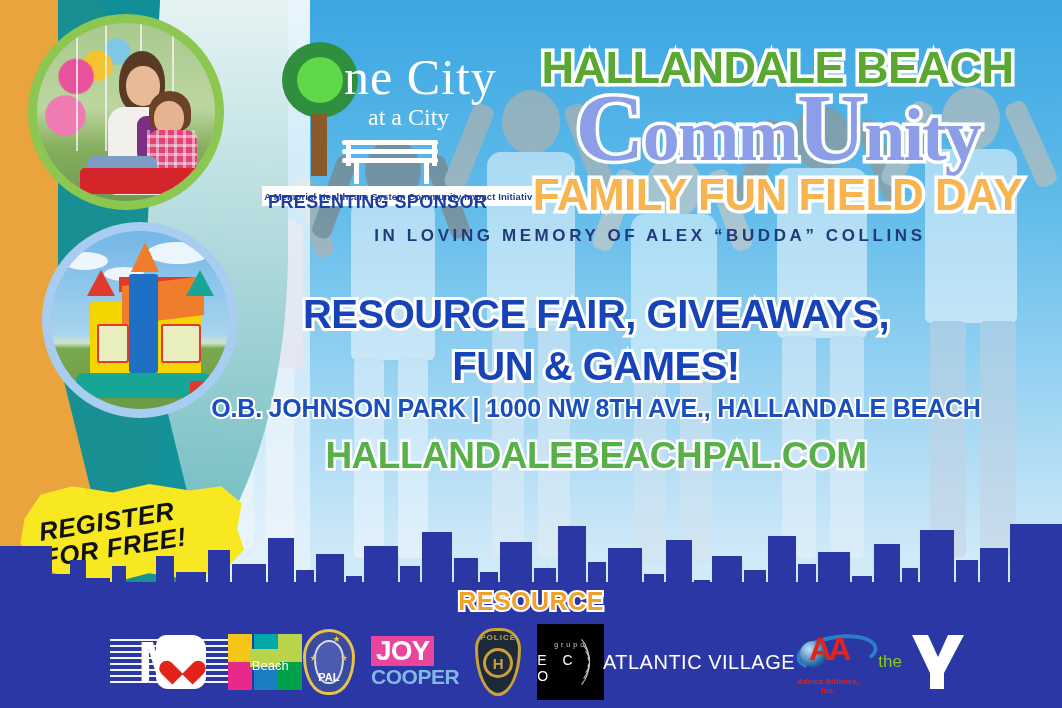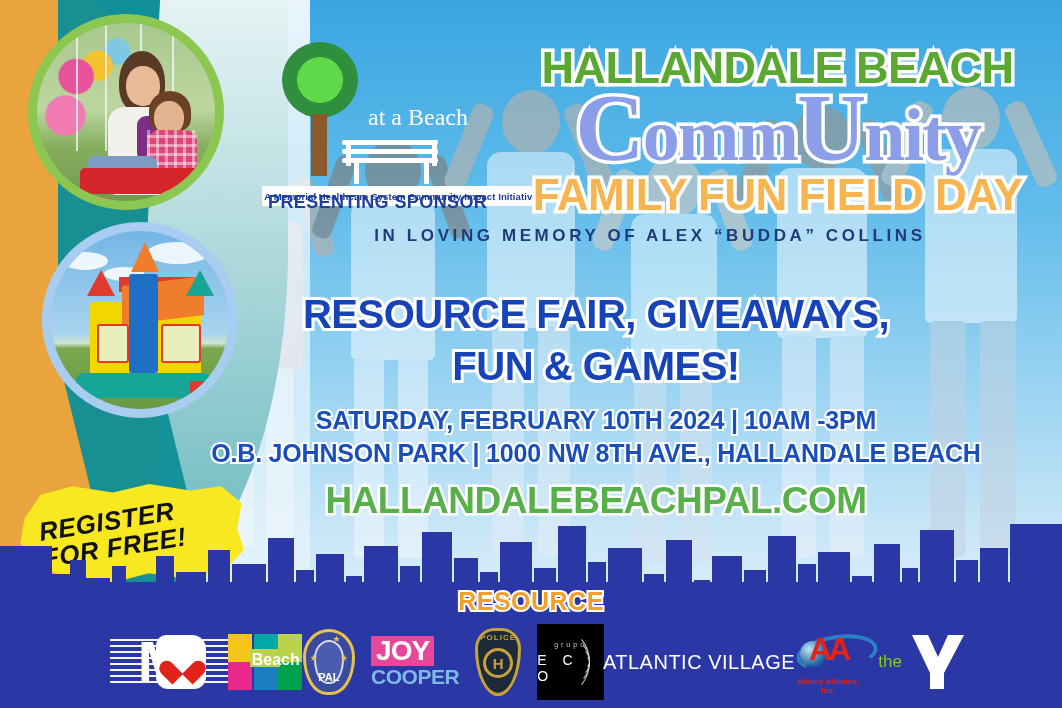--- a/index.html
+++ b/index.html
@@ -166,21 +166,21 @@
   .mem-heart::before, .mem-heart::after {
     content:""; position:absolute; top:0; width:15px; height:23px; background:#e2231a; border-radius:15px 15px 0 0;
   }
   .mem-heart::before { left:14px; transform: rotate(45deg); transform-origin: 0 100%; }
   .mem-heart::after { left:0; transform: rotate(-45deg); transform-origin: 100% 100%; }
 
   
   .lg-hbeach { width: 74px; height: 60px; position: relative; }
   .hb-q { position:absolute; width:24px; height:28px; }
   .hb-bar { position:absolute; left:22px; top:17px; width:30px; height:18px; background:#b9d44a; }
-  .hb-beach { position:absolute; left:24px; top:19px; font-size:16px; color:#fff; font-weight:700; }
+  .hb-beach { position:absolute; left:24px; top:26px; font-size:13px; color:#fff; font-weight:400; }
 
   
   .lg-pal { width: 66px; height: 66px; }
   .pal-shield { position:absolute; inset:0; background:#3a4a9e; border-radius:50% 50% 45% 45% / 42% 42% 58% 58%;
     border:3px solid #e8c34a; }
   .pal-inner { position:absolute; left:11px; top:11px; right:11px; bottom:11px; background:#4a5bb0; border-radius:50% 50% 45% 45% / 42% 42% 58% 58%; border:2px solid #d8dbe8;}
   .pal-txt { position:absolute; left:0; right:0; bottom:12px; text-align:center; font-size:11px; font-weight:800; color:#fff; }
   .pal-star { position:absolute; color:#e8c34a; font-size:9px; }
 
   
@@ -380,21 +380,22 @@
     <div class="bh-win" style="left:62%;top:52%;width:22%;height:22%;"></div>
     <div class="bh-base"></div>
     <div class="bh-step"></div>
   </div>
 
   <div id="onecity">
     <div class="oc-tree-canopy">
       <div class="oc-tree-inner"></div>
     </div>
     <div class="oc-trunk"></div>
-    <div class="oc-sub">at a Beach</div>
+    <div class="oc-word">ne City</div>
+    <div class="oc-sub">at a City</div>
     <div class="oc-bench">
       <div class="oc-bench-slat" style="top:0;"></div>
       <div class="oc-bench-slat" style="top:9px;"></div>
       <div class="oc-bench-slat" style="top:18px;"></div>
       <div class="oc-bench-leg" style="left:6px;top:0;"></div>
       <div class="oc-bench-leg" style="left:92px;top:0;"></div>
       <div class="oc-bench-leg" style="left:14px;top:18px;"></div>
       <div class="oc-bench-leg" style="left:84px;top:18px;"></div>
     </div>
     <div class="oc-tagline">A Memorial Healthcare System Community Impact Initiative</div>
@@ -404,21 +405,20 @@
   <div id="title-block">
     <div class="t-hallandale outlined">HALLANDALE BEACH</div>
     <div class="t-community outlined"><span class="cap">C</span><span>omm</span><span class="cap">U</span><span>nity</span></div>
     <div class="t-family outlined">FAMILY FUN FIELD DAY</div>
   </div>
   <div class="t-memory">IN LOVING MEMORY OF ALEX “BUDDA” COLLINS</div>
 
   <div id="main-copy">
     <div class="m-head">RESOURCE FAIR, GIVEAWAYS,</div>
     <div class="m-head">FUN &amp; GAMES!</div>
-    <div class="m-line" style="margin-top:12px;">SATURDAY, FEBRUARY 10TH 2024 | 10AM -3PM</div>
     <div class="m-line">O.B. JOHNSON PARK | 1000 NW 8TH AVE., HALLANDALE BEACH</div>
     <div class="m-url">HALLANDALEBEACHPAL.COM</div>
   </div>
 
   <div id="register-badge">
     <div class="splash"></div>
     <div class="register-text">
       <div>REGISTER</div>
       <div>FOR FREE!</div>
     </div>

